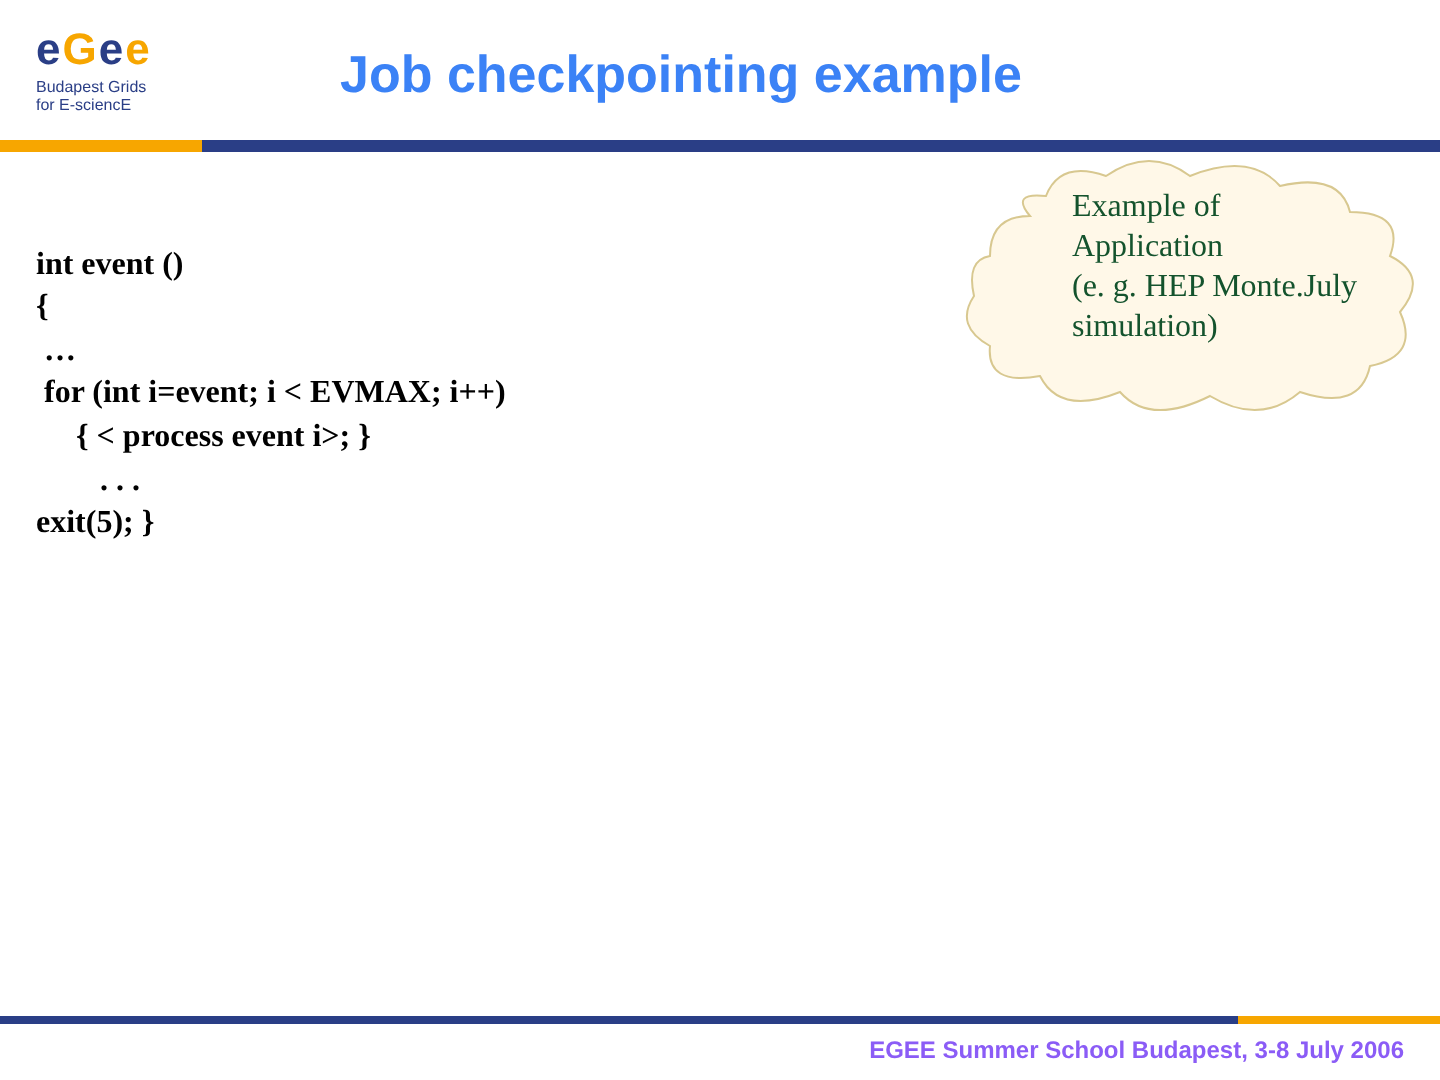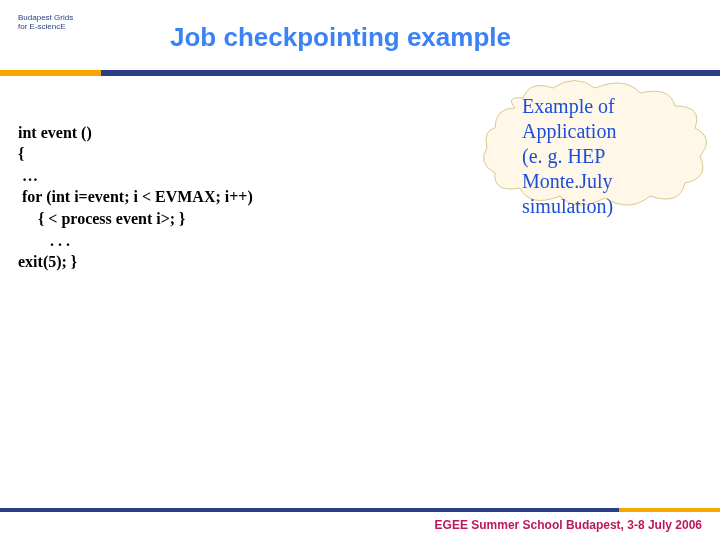--- a/index.html
+++ b/index.html
@@ -68,48 +68,51 @@
   }
   .cloud-svg {
     position: absolute;
     left: -15px;
     top: -12px;
     width: 240px;
     height: 150px;
   }
   .callout-text {
     position: absolute;
-    left: 32px;
+    left: 46px;
     top: 14px;
     width: 170px;
     font-family: "Times New Roman", serif;
-    font-size: 20px;
+    font-size: 16px;
     line-height: 1.25;
-    color: #1d4ed8;
+    color: #14532d;
   }
   .footer-band {
     position: absolute;
     left: 0; right: 0;
     bottom: 28px;
     height: 4px;
     background: linear-gradient(to right, #2a3e86 0%, #2a3e86 86%, #f7a600 86%, #f7a600 100%);
   }
   .footer-text {
     position: absolute;
     right: 18px;
     bottom: 8px;
     font-size: 12px;
     font-weight: bold;
-    color: #be185d;
+    color: #8b5cf6;
   }
 </style>
 </head>
 <body>
 
 <div class="logo">
+  <div class="logo-text">
+    <span class="g1">e</span><span class="g2">G</span><span class="g3">e</span><span class="g4">e</span>
+  </div>
   <div class="logo-sub">
     <span>Budapest Grids</span><br>
     <span>for E-sciencE</span>
   </div>
 </div>
 
 <div class="title">Job checkpointing example</div>
 
 <div class="header-band"></div>
 

